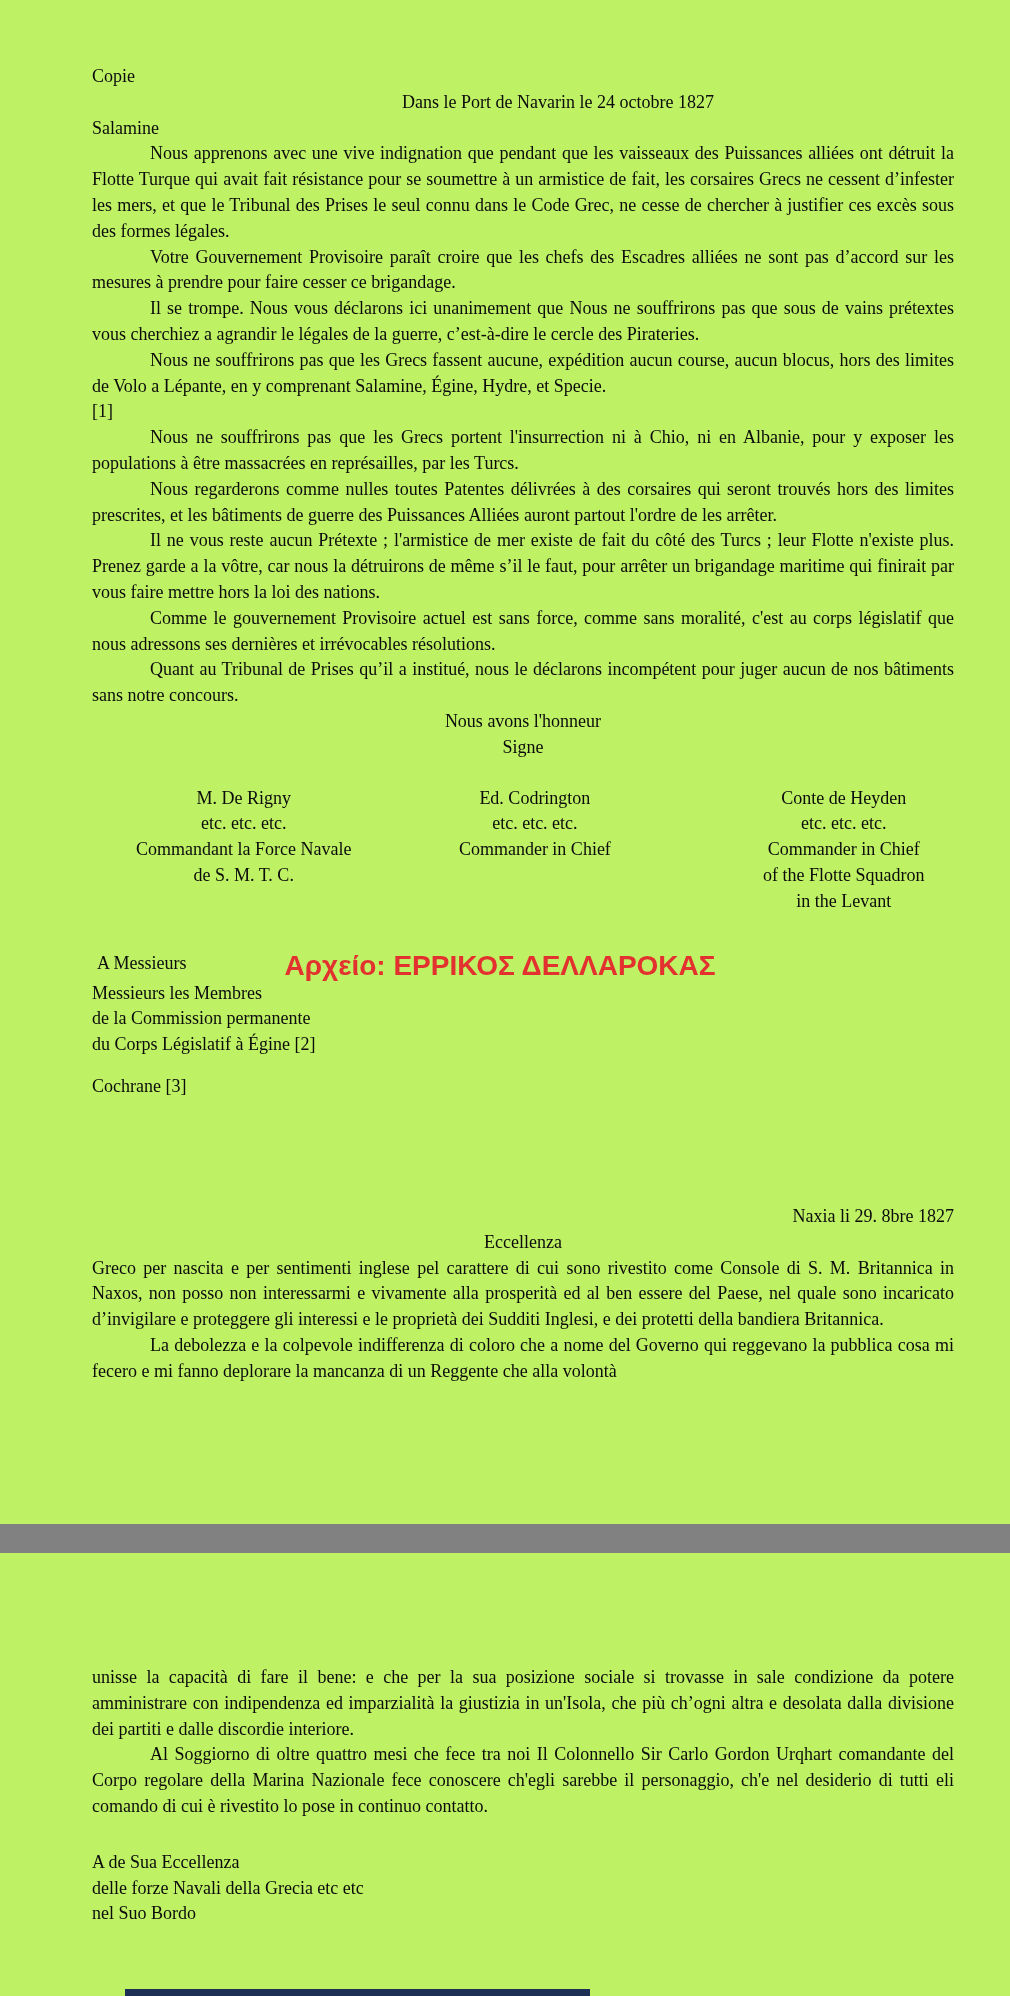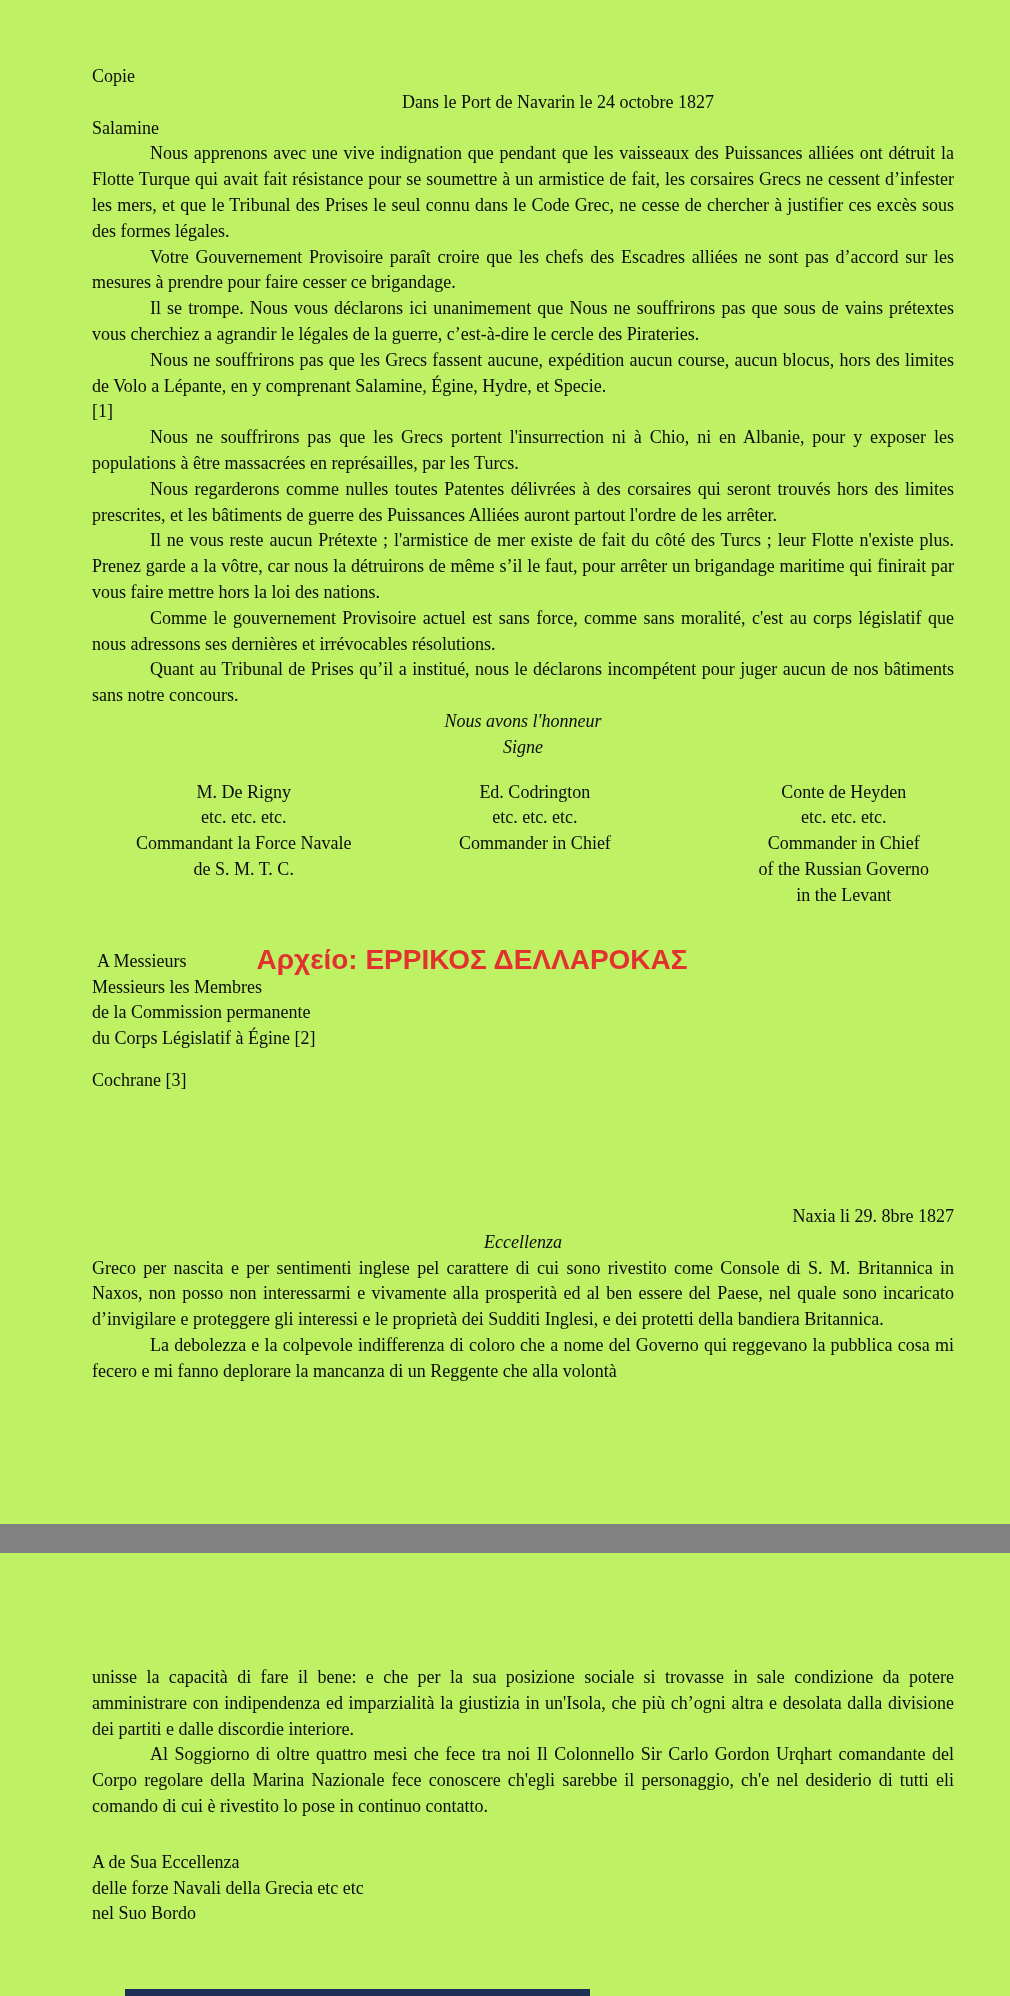--- a/index.html
+++ b/index.html
@@ -14,30 +14,30 @@
     line-height: 25.8px;
     color: #0b0b0b;
   }
   .block { position: absolute; left: 92px; width: 862px; }
   .block-french { top: 64px; }
   .block-italian-1 { top: 1204px; }
   .block-italian-2 { top: 1665px; }
   .line { margin: 0; }
   .para { margin: 0; text-align: justify; text-indent: 58px; }
   .para.no-indent { text-indent: 0; }
-  .center { text-align: center; font-style: italic; }
+  .center { text-align: center; }
   .right { text-align: right; }
   .dateline-fr { text-align: center; padding-left: 70px; }
-  .sig-row { display: flex; margin-top: 19px; gap: 33px; }
+  .sig-row { display: flex; margin-top: 25px; gap: 33px; }
   .sig-col { text-align: center; }
   .sig-col-1 { width: 330px; }
   .sig-col-2 { width: 225px; margin-left: 3px; }
   .sig-col-3 { width: 240px; margin-left: 62px; }
   .address-block { margin-top: 36px; }
-  .address-first { display: flex; align-items: flex-end; padding-left: 5px; }
+  .address-first { display: flex; align-items: flex-start; padding-left: 5px; gap: 28px; }
   .archive-stamp {
     font-family: "Liberation Sans", "DejaVu Sans", sans-serif;
     font-weight: bold;
     font-size: 28px;
     line-height: 30px;
     color: #e2312e;
     margin-left: 70px;
     white-space: nowrap;
   }
   .delivery-block { margin-top: 16px; }
@@ -88,21 +88,21 @@
       </div>
       <div class="sig-col sig-col-2">
         <div class="line">Ed. Codrington</div>
         <div class="line">etc. etc. etc.</div>
         <div class="line">Commander in Chief</div>
       </div>
       <div class="sig-col sig-col-3">
         <div class="line">Conte de Heyden</div>
         <div class="line">etc. etc. etc.</div>
         <div class="line">Commander in Chief</div>
-        <div class="line">of the Russian Governo</div>
+        <div class="line">of the Flotte Squadron</div>
         <div class="line">in the Levant</div>
       </div>
     </div>
 
     <div class="address-block">
       <div class="address-first">
         <span class="line">A Messieurs</span>
         <span class="archive-stamp">Αρχείο: ΕΡΡΙΚΟΣ ΔΕΛΛΑΡΟΚΑΣ</span>
       </div>
       <div class="line">Messieurs les Membres</div>

